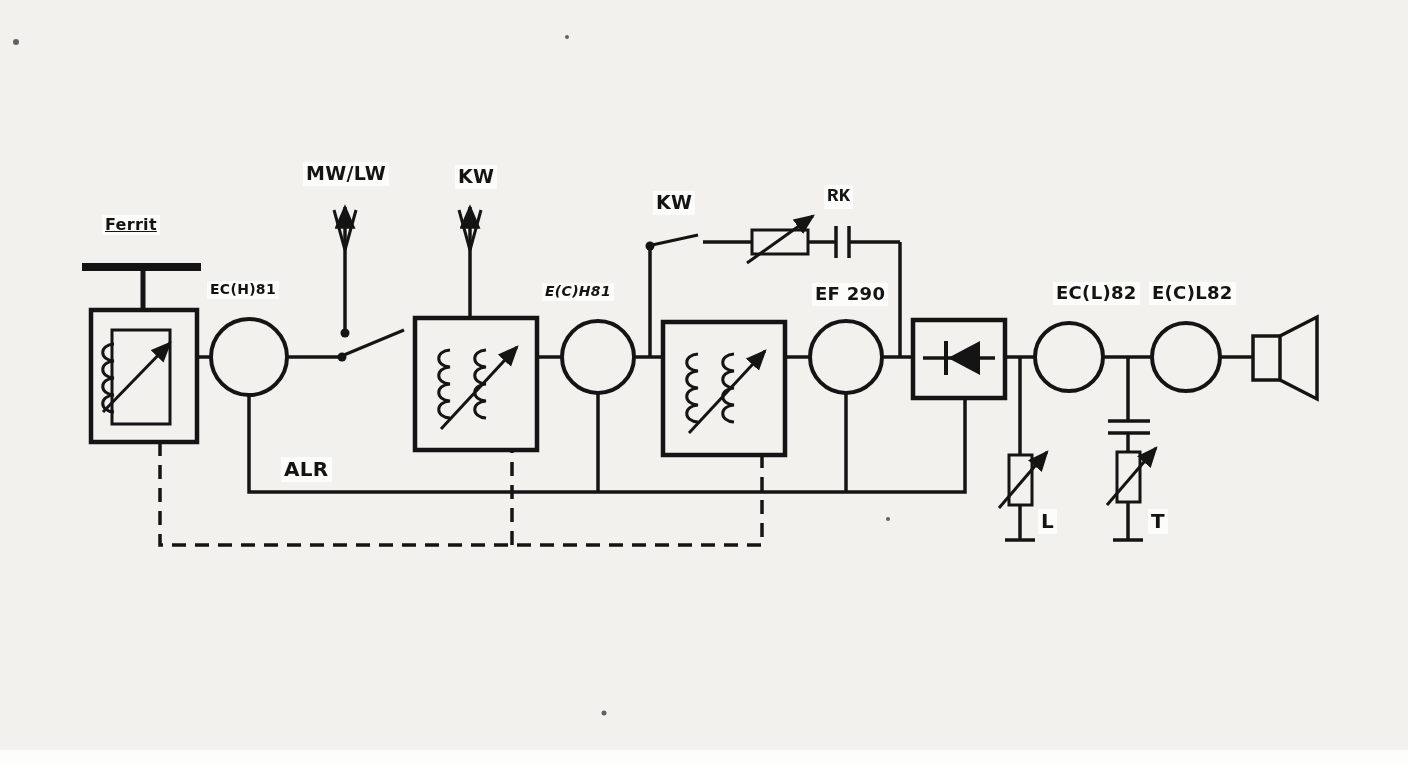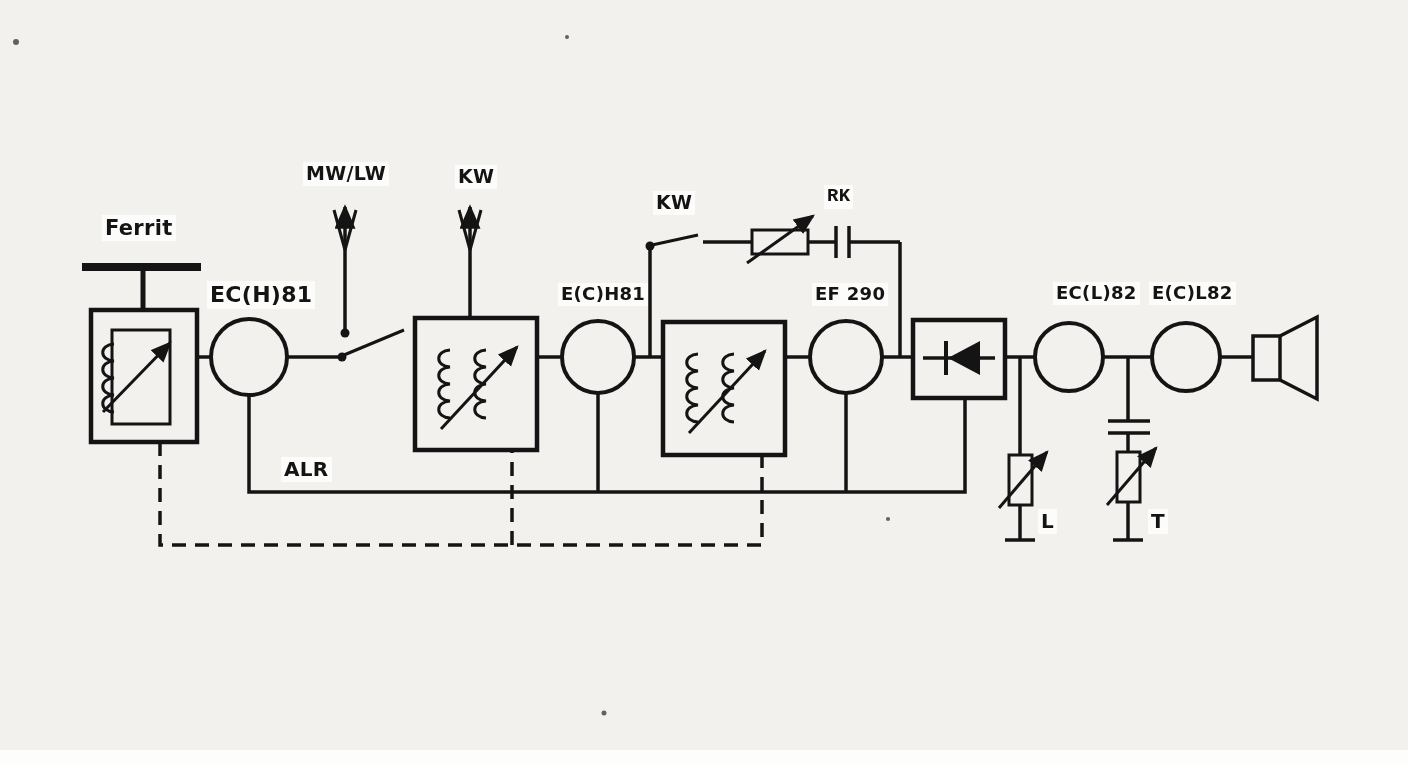--- a/index.html
+++ b/index.html
@@ -163,25 +163,25 @@
     </g>
 
     <g opacity="0.65">
       <circle cx="567" cy="37" r="2" class="inkfill"></circle>
       <circle cx="604" cy="713" r="2.5" class="inkfill"></circle>
       <circle cx="888" cy="519" r="2" class="inkfill"></circle>
       <circle cx="16" cy="42" r="3" class="inkfill"></circle>
     </g>
   </svg>
 
-  <div class="lbl" style="left:102px;top:215px;font-size:21px;">Ferrit</div>
-  <div class="lbl" style="left:207px;top:281px;font-size:22px;">EC(H)81</div>
+  <div class="lbl" style="left:102px;top:215px;font-size:16px;text-decoration:underline;">Ferrit</div>
+  <div class="lbl" style="left:207px;top:281px;font-size:14px;">EC(H)81</div>
   <div class="lbl" style="left:303px;top:162px;font-size:19px;text-align:center;">MW/LW</div>
   <div class="lbl" style="left:455px;top:165px;font-size:19px;">KW</div>
-  <div class="lbl" style="left:558px;top:283px;font-size:18px;">E(C)H81</div>
+  <div class="lbl" style="left:542px;top:283px;font-size:14px;font-style:italic;">E(C)H81</div>
   <div class="lbl" style="left:653px;top:191px;font-size:19px;">KW</div>
   <div class="lbl" style="left:824px;top:185px;font-size:19px;font-family:Liberation Mono, monospace;">RK</div>
   <div class="lbl" style="left:812px;top:283px;font-size:18px;">EF 290</div>
   <div class="lbl" style="left:1032px;top:282px;font-size:18px;margin-left:21px;">EC(L)82</div>
   <div class="lbl" style="left:1149px;top:282px;font-size:18px;text-align:center;">E(C)L82</div>
   <div class="lbl" style="left:281px;top:457px;font-size:20px;">ALR</div>
   <div class="lbl" style="left:1038px;top:509px;font-size:20px;">L</div>
   <div class="lbl" style="left:1148px;top:509px;font-size:20px;">T</div>
 
   <div class="scan-bottom"></div>

